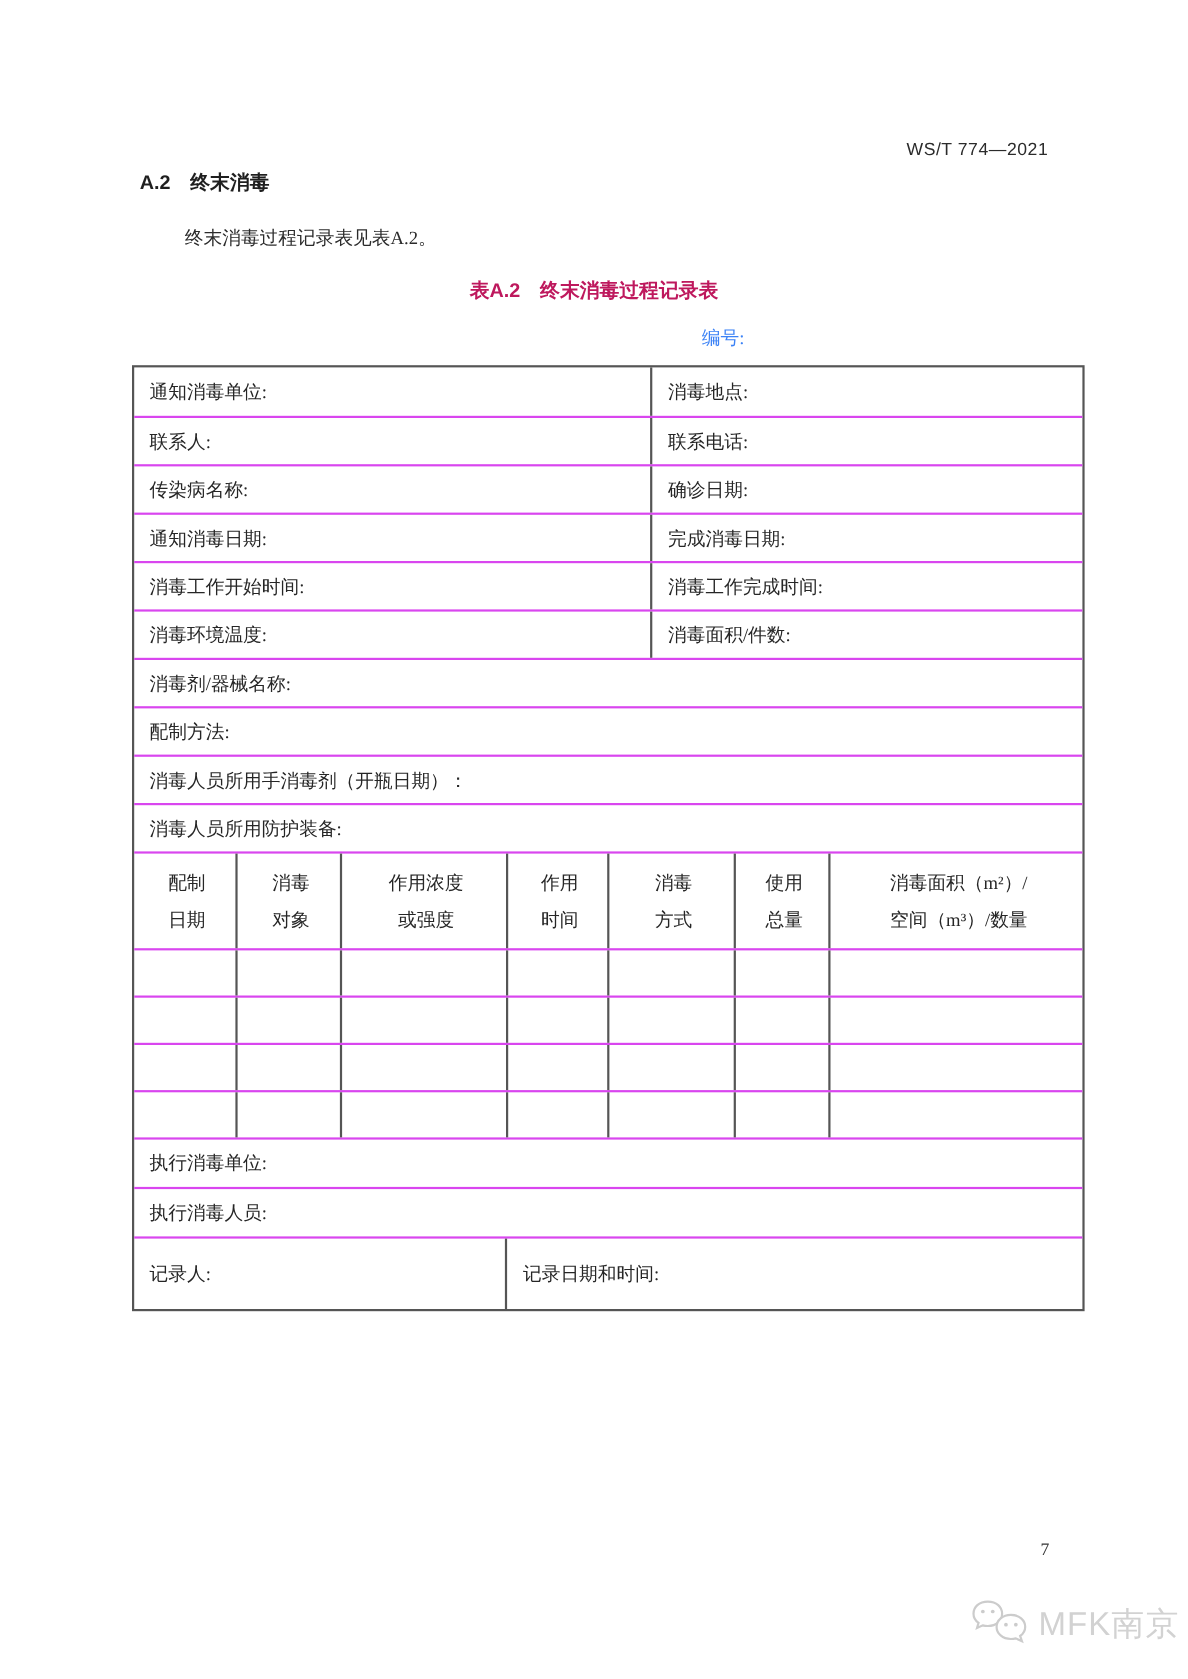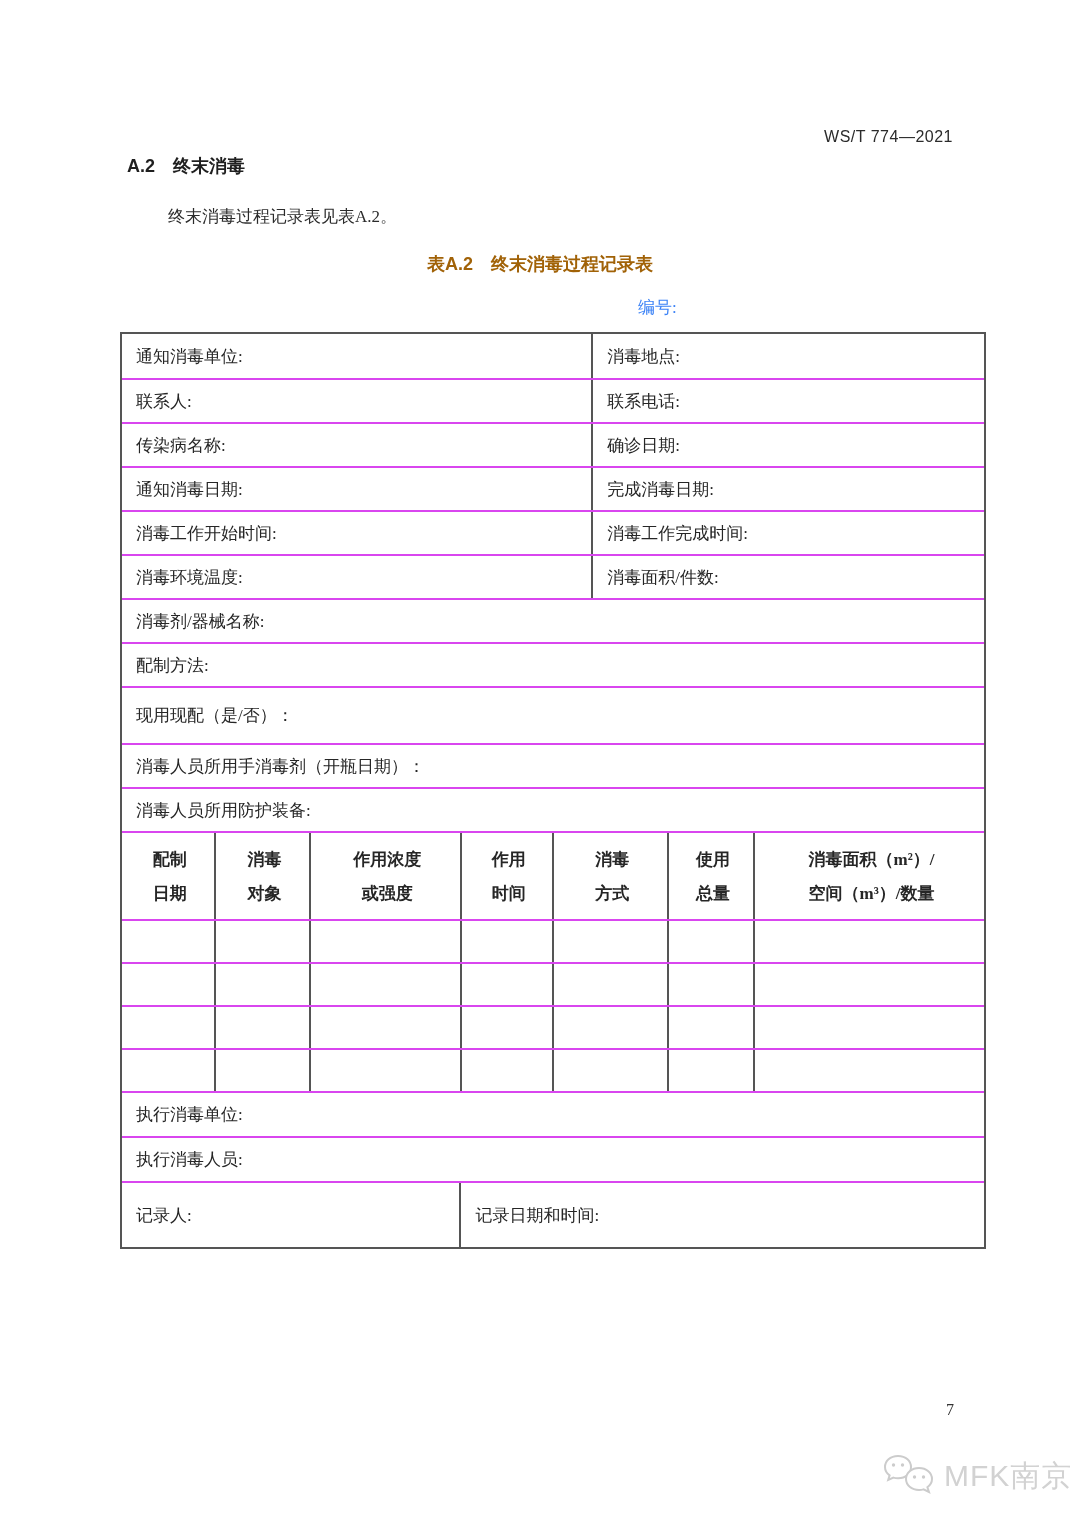--- a/index.html
+++ b/index.html
@@ -23,21 +23,21 @@
     font-weight:bold; font-size:18px; color:#1f1f1f;
   }
   .intro {
     position:absolute; top:205px; left:168px;
     font-size:17px; color:#2b2b2b;
   }
   .table-title {
     position:absolute; top:252px; left:0; width:100%;
     text-align:center;
     font-family:"Liberation Sans","DejaVu Sans",sans-serif;
-    font-weight:bold; font-size:18px; color:#a16207;
+    font-weight:bold; font-size:18px; color:#be185d;
   }
   .serial {
     position:absolute; top:296px; left:638px;
     font-size:17px; color:#3b82f6;
   }
   .form {
     position:absolute; top:332px; left:120px; width:866px;
     border:2px solid #555;
   }
   .row { display:flex; width:100%; }
@@ -54,21 +54,21 @@
   .row.hdr    { height:88px; }
   .row.blank  { height:43px; }
   .row.foot   { height:45px; }
   .row.rec    { height:66px; }
   .pair .left  { width:54.45%; }
   .pair .right { flex:1; }
   .full .cell  { width:100%; }
   .rec .left   { width:39.15%; }
   .rec .right  { flex:1; }
   .hdr .cell, .blank .cell {
-    padding-left:4px; justify-content:center; text-align:left;font-weight:bold;
+    padding-left:4px; justify-content:center; text-align:left;
   }
   .hdr .cell {
     flex-direction:column; justify-content:center; gap:17px;
     line-height:1; font-size:17px;
   }
   .c1 { width:10.64%; } .c2 { width:11.08%; } .c3 { width:17.44%; }
   .c4 { width:10.74%; } .c5 { width:13.28%; } .c6 { width:10.05%; }
   .c7 { flex:1; }
   .page-number {
     position:absolute; top:1401px; right:126px;
@@ -120,23 +120,20 @@
     <div class="row pair">
       <div class="cell left">消毒环境温度:</div>
       <div class="cell right">消毒面积/件数:</div>
     </div>
 
     <div class="row full">
       <div class="cell">消毒剂/器械名称:</div>
     </div>
     <div class="row full">
       <div class="cell">配制方法:</div>
-    </div>
-    <div class="row full tall">
-      <div class="cell">现用现配（是/否）：</div>
     </div>
     <div class="row full">
       <div class="cell">消毒人员所用手消毒剂（开瓶日期）：</div>
     </div>
     <div class="row full">
       <div class="cell">消毒人员所用防护装备:</div>
     </div>
 
     <div class="row hdr">
       <div class="cell c1">

